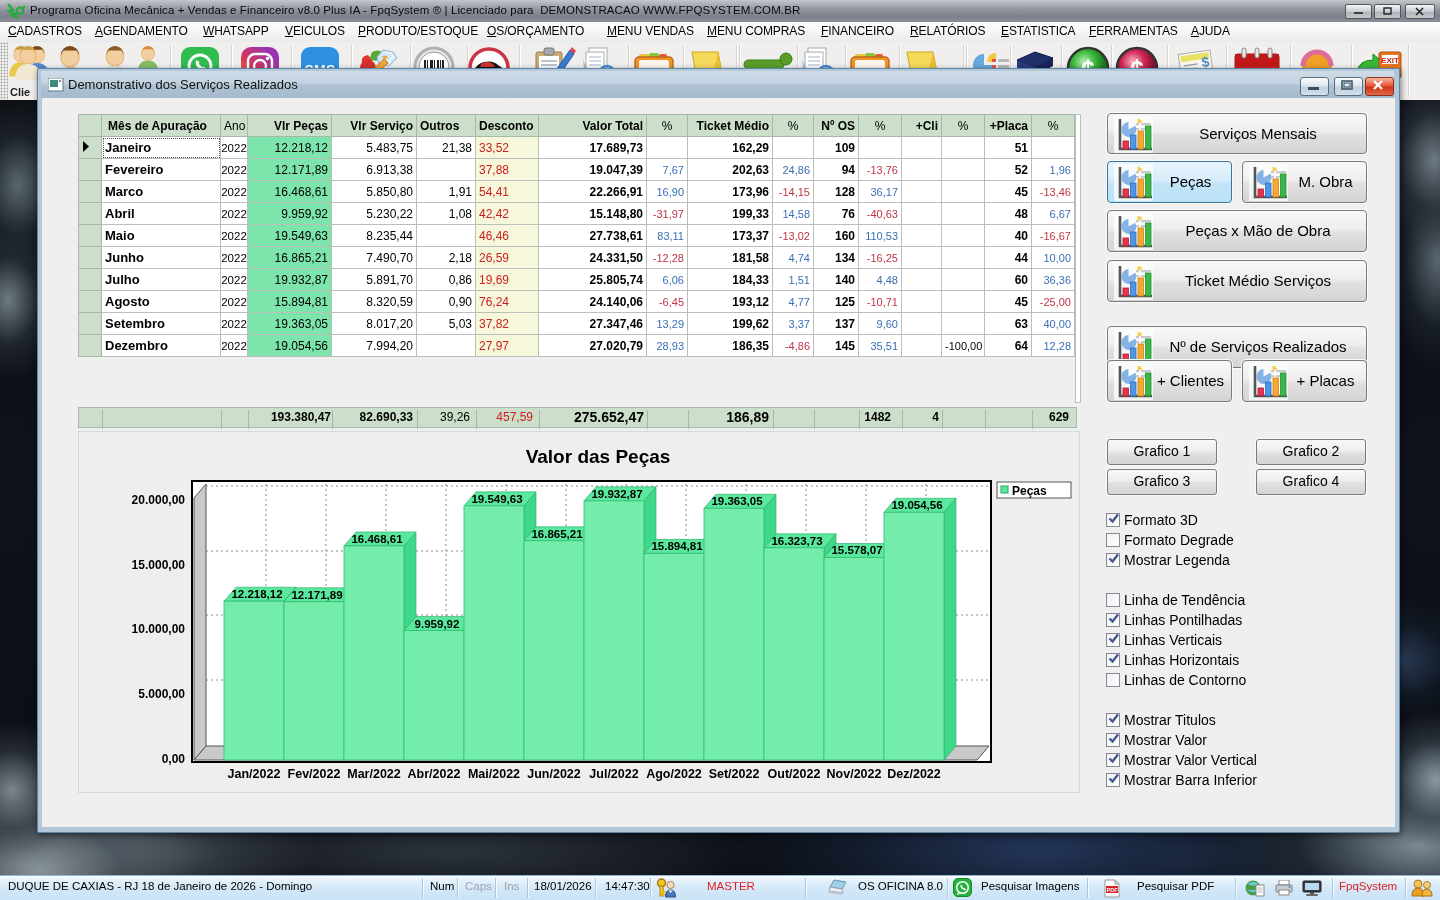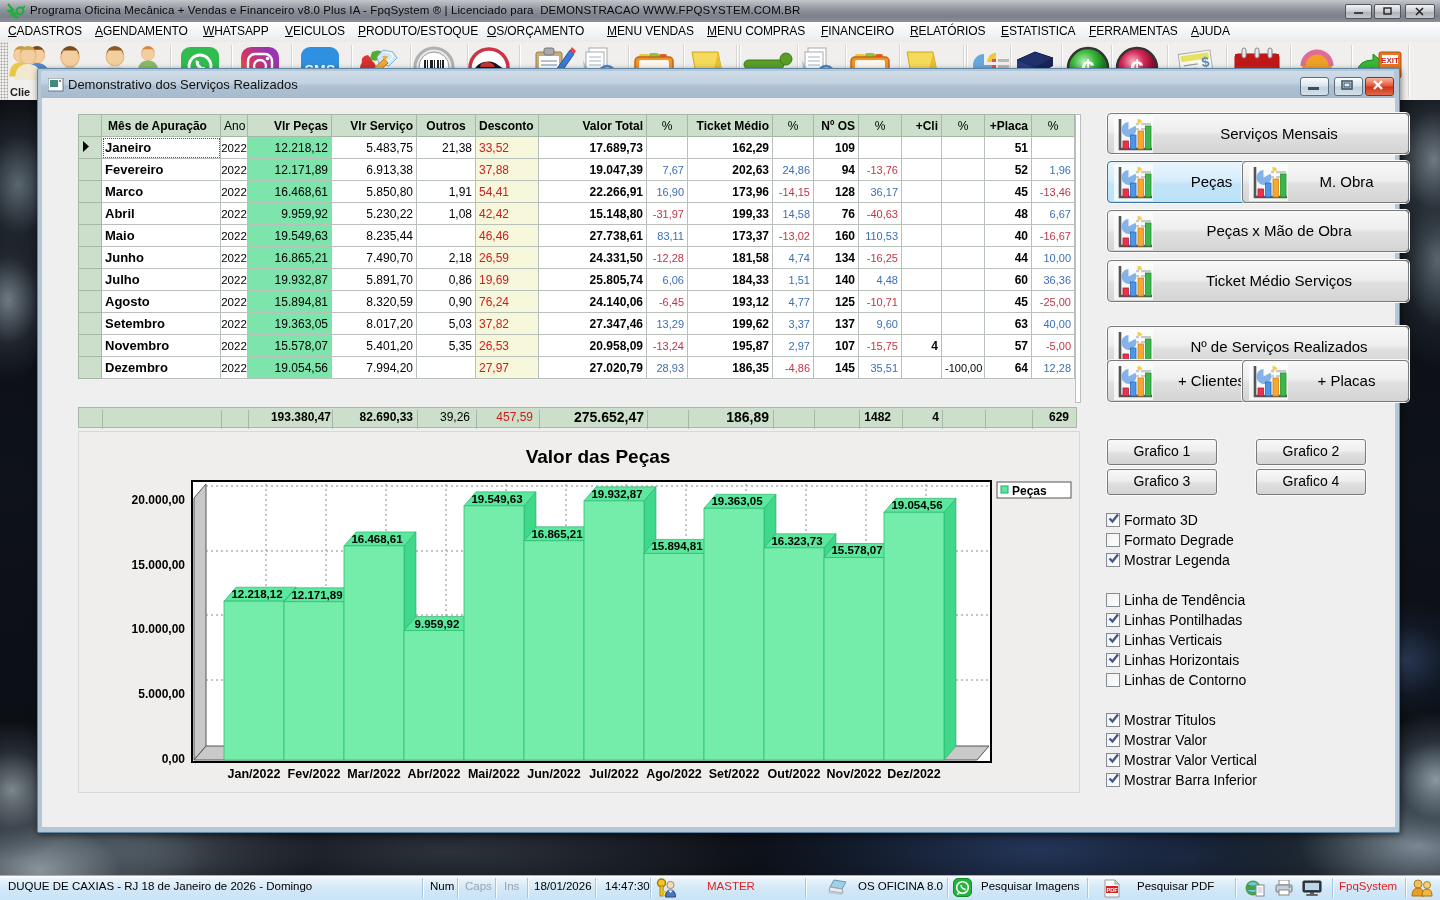--- a/index.html
+++ b/index.html
@@ -81,21 +81,21 @@
 #gridend{left:1033px;top:16px;width:4px;height:287px;background:#fff;border:1px solid #b9bfb9;}
 #totrow{left:36px;top:309px;width:997px;height:19px;background:#cbdfca;border:1px solid #a8b8a8;
   font-size:12px;font-weight:bold;}
 #totrow div{position:absolute;top:2px;text-align:right;}
 
 #chartpanel{left:36px;top:333px;width:1000px;height:360px;background:#efeeed;
   border:1px solid #d8d8d8;}
 
 .rbtn{position:absolute;border:1px solid #7a7a7a;border-radius:4px;
   background:linear-gradient(180deg,#f8f8f8 0%,#eeeeee 45%,#e0e0e0 55%,#d4d4d4 100%);
-  font-size:15px;color:#000;box-shadow:0 0 0 1px #fafafa;padding-left:42px;}
+  font-size:15px;color:#000;box-shadow:0 0 0 1px #fafafa;}
 .rbtn.on{background:linear-gradient(180deg,#e9f5fd 0%,#d7edfb 45%,#c2e4f8 55%,#bce1f7 100%);
   border-color:#39749e;}
 .rbtn .lbl{position:absolute;left:46px;right:4px;text-align:center;top:50%;margin-top:-9px;height:18px;}
 .rbtn svg.cicon{position:absolute;left:5px;top:2px;}
 .gbtn{position:absolute;width:108px;height:24px;border:1px solid #7a7a7a;border-radius:3px;
   background:linear-gradient(180deg,#f8f8f8 0%,#eeeeee 45%,#e0e0e0 55%,#d4d4d4 100%);
   font-size:14px;color:#000;text-align:center;line-height:23px;box-shadow:0 0 0 1px #fafafa;}
 
 .cb{position:absolute;font-size:14px;color:#000;height:16px;}
 .cb .box{position:absolute;left:0;top:1px;width:12px;height:12px;border:1px solid #848b94;background:
@@ -549,21 +549,21 @@
           <col style="width:47px">
           <col style="width:43px">
     </colgroup>
     <tbody id="gbody">
     <tr>
       <th></th>
             <th style="text-align:left;padding-left:6px">Mês de Apuração</th>
             <th style="font-weight:normal;font-size:12px">Ano</th>
       <th style="text-align:right">Vlr Peças</th>
             <th style="text-align:right">Vlr Serviço</th>
-      <th style="text-align:center">Outros</th>
+      <th style="text-align:left">Outros</th>
             <th style="text-align:left">Desconto</th>
       <th style="text-align:right">Valor Total</th>
             <th style="font-weight:normal">%</th>
       <th style="text-align:right">Ticket Médio</th>
             <th style="font-weight:normal">%</th>
       <th style="text-align:right">Nº OS</th>
             <th style="font-weight:normal">%</th>
       <th style="text-align:right">+Cli</th>
             <th style="font-weight:normal">%</th>
       <th style="text-align:right">+Placa</th>
@@ -734,39 +734,20 @@
             <td class="tot">27.347,46</td>
             <td class="pct blue">13,29</td>
             <td class="tot">199,62</td>
             <td class="pct blue">3,37</td>
             <td class="tot">137</td>
             <td class="pct blue">9,60</td>
             <td class="tot"></td>
             <td class="pct"></td>
             <td class="tot">63</td>
             <td class="pct blue">40,00</td>
-          </tr>
-          <tr>
-            <td class="sel"></td>
-            <td class="mes">Novembro</td>
-            <td class="ano">2022</td>
-            <td class="pec">15.578,07</td>
-            <td class="num">5.401,20</td>
-            <td class="num">5,35</td>
-            <td class="desc">26,53</td>
-            <td class="tot">20.958,09</td>
-            <td class="pct negred">-13,24</td>
-            <td class="tot">195,87</td>
-            <td class="pct blue">2,97</td>
-            <td class="tot">107</td>
-            <td class="pct negred">-15,75</td>
-            <td class="tot">4</td>
-            <td class="pct"></td>
-            <td class="tot">57</td>
-            <td class="pct negred">-5,00</td>
           </tr>
           <tr>
             <td class="sel"></td>
             <td class="mes">Dezembro</td>
             <td class="ano">2022</td>
             <td class="pec">19.054,56</td>
             <td class="num">7.994,20</td>
             <td class="num"></td>
             <td class="desc">27,97</td>
             <td class="tot">27.020,79</td>

